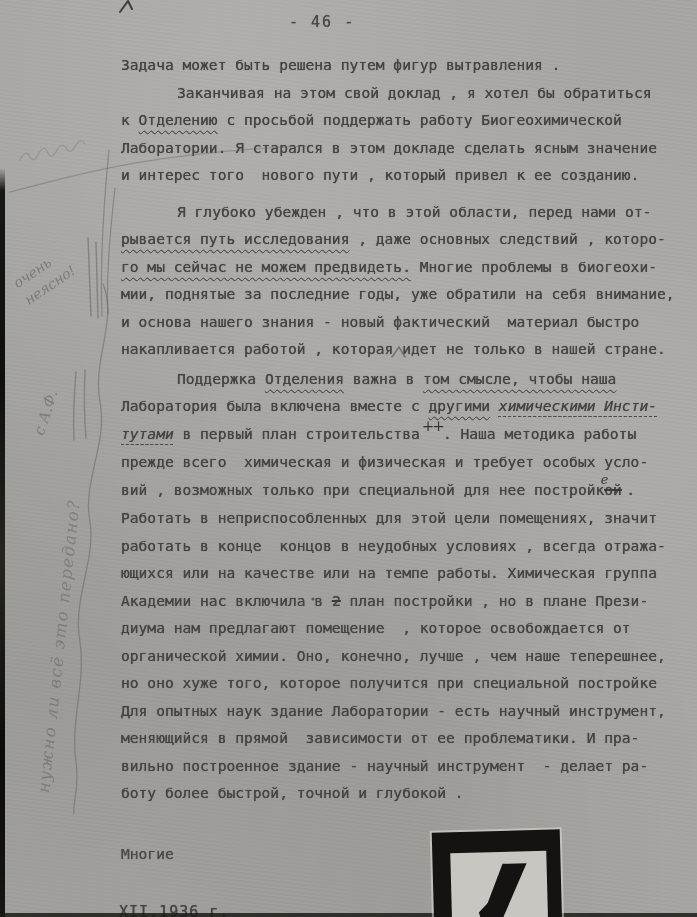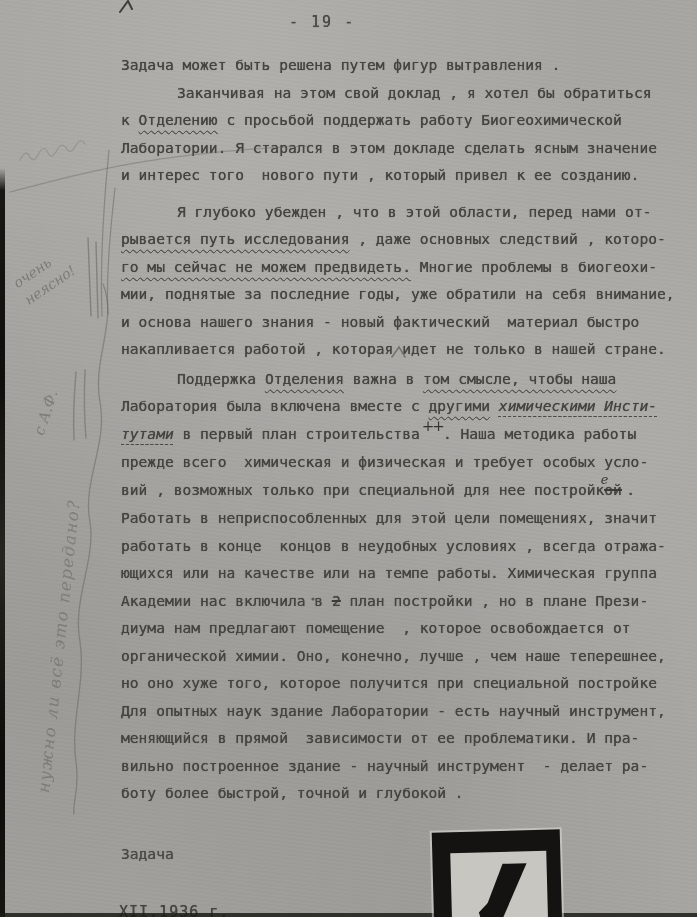--- a/index.html
+++ b/index.html
@@ -44,25 +44,25 @@
   
   .marker{position:absolute;left:433px;top:831px;width:128px;height:100px;background:#141311;
     box-shadow:0 0 0 2px rgba(222,221,214,.55);transform:rotate(-1.5deg);}
   .marker-inner{position:absolute;left:18px;top:21px;width:96px;height:90px;background:#c7c6c1;}
 </style>
 </head>
 <body>
 
 <div id="page">
 
-  <div class="pgnum">- 19 -</div>
+  <div class="pgnum">- 46 -</div>
 
   <div class="doc"><div class="tl"><span>Задача может быть решена путем фигур вытравления .</span></div><div class="tl ind"><span>Заканчивая на этом свой доклад , я хотел бы обратиться</span></div><div class="tl"><span>к </span><span class="sw">Отделению</span><span> с просьбой поддержать работу Биогеохимической</span></div><div class="tl"><span>Лаборатории. Я старался в этом докладе сделать ясным значение</span></div><div class="tl"><span>и интерес того  нового пути , который привел к ее созданию.</span></div><div class="tl ind" style="margin-top: 9px;"><span>Я глубоко убежден , что в этой области, перед нами от-</span></div><div class="tl"><span class="sw">рывается путь исследования</span><span> , даже основных следствий , которо-</span></div><div class="tl"><span class="sw">го мы сейчас не можем предвидеть.</span><span> Многие проблемы в биогеохи-</span></div><div class="tl"><span>мии, поднятые за последние годы, уже обратили на себя внимание,</span></div><div class="tl"><span>и основа нашего знания - новый фактический  материал быстро</span></div><div class="tl"><span>накапливается работой , которая идет не только в нашей стране.</span></div><div class="tl ind" style="margin-top: 2px;"><span>Поддержка </span><span class="sw">Отделения</span><span> важна в </span><span class="sw">том смысле, чтобы наша</span></div><div class="tl"><span>Лаборатория была включена вместе с </span><span class="sw">другими</span><span> </span><span class="sd">химическими Инсти-</span></div><div class="tl"><span class="sd">тутами</span><span> в первый план строительства</span><span class="sh">++</span><span>. Наша методика работы</span></div><div class="tl"><span>прежде всего  химическая и физическая и требует особых усло-</span></div><div class="tl"><span>вий , возможных только при специальной для нее постройк</span><span class="sx">ой</span><span class="se">е</span><span> .</span></div><div class="tl"><span>Работать в неприспособленных для этой цели помещениях, значит</span></div><div class="tl"><span>работать в конце  концов в неудобных условиях , всегда отража-</span></div><div class="tl"><span>ющихся или на качестве или на темпе работы. Химическая группа</span></div><div class="tl"><span>Академии нас включила в </span><span class="sx">2</span><span> план постройки , но в плане Прези-</span></div><div class="tl"><span>диума нам предлагают помещение  , которое освобождается от</span></div><div class="tl"><span>органической химии. Оно, конечно, лучше , чем наше теперешнее,</span></div><div class="tl"><span>но оно хуже того, которое получится при специальной постройке</span></div><div class="tl"><span>Для опытных наук здание Лаборатории - есть научный инструмент,</span></div><div class="tl"><span>меняющийся в прямой  зависимости от ее проблематики. И пра-</span></div><div class="tl"><span>вильно построенное здание - научный инструмент  - делает ра-</span></div><div class="tl"><span>боту более быстрой, точной и глубокой .</span></div></div>
 
-  <div class="place">Задача</div>
+  <div class="place">Многие</div>
   <div class="date">XII.1936 г.</div>
 
   <div class="hand note-upper">очень неясно!</div>
   <div class="hand note-sig">с А.Ф.</div>
   <div class="hand note-vert">нужно ли всё это передано?</div>
 
   <svg class="svgmarks" width="697" height="917" viewBox="0 0 697 917">
     <g stroke="#64635b" fill="none" stroke-linecap="round">
 
       <path opacity=".3" stroke-width="1.2" d="M20,160 q6,-12 10,-3 q4,7 9,-4 q5,-9 9,0 q4,7 9,-3 q5,-9 10,-1 q4,6 9,-4 q5,-8 9,-1"></path>

